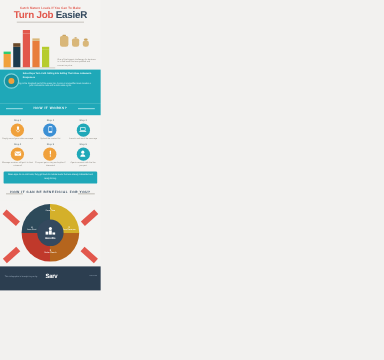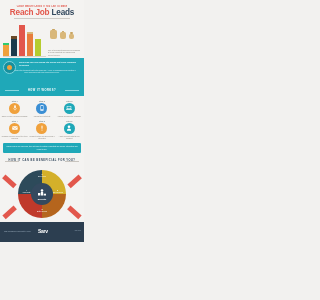--- a/index.html
+++ b/index.html
@@ -92,21 +92,21 @@
   .fright{position:absolute;right:3px;top:8px;font-size:1.6px;color:#8fa2b3;text-align:right;line-height:2px;}
 </style>
 </head>
 <body>
 
 <div class="poster">
 
   <div class="hdr">
     <div class="tagline">Catch Mature Leads If You Can To Make</div>
     <div class="title">
-      <span>Reach Job </span><span class="alt">Leads</span>
+      <span>Turn Job </span><span class="alt">EasieR</span>
     </div>
     <div class="rule"></div>
 
     <div class="chart">
       <div class="baseline"></div>
       <div class="bar" style="left: 0px; height: 10.64px; background: rgb(240, 161, 60);" id="b0">
           <i style="position: absolute; left: 0px; top: -2.6px; height: 2.6px; background: rgb(46, 204, 113);"></i>
         </div>
       <div class="bar" style="left: 8px; height: 17.36px; background: rgb(27, 58, 75);" id="b1">
           <i style="position: absolute; left: 0px; top: -2.6px; height: 2.6px; background: rgb(107, 74, 42);"></i>

